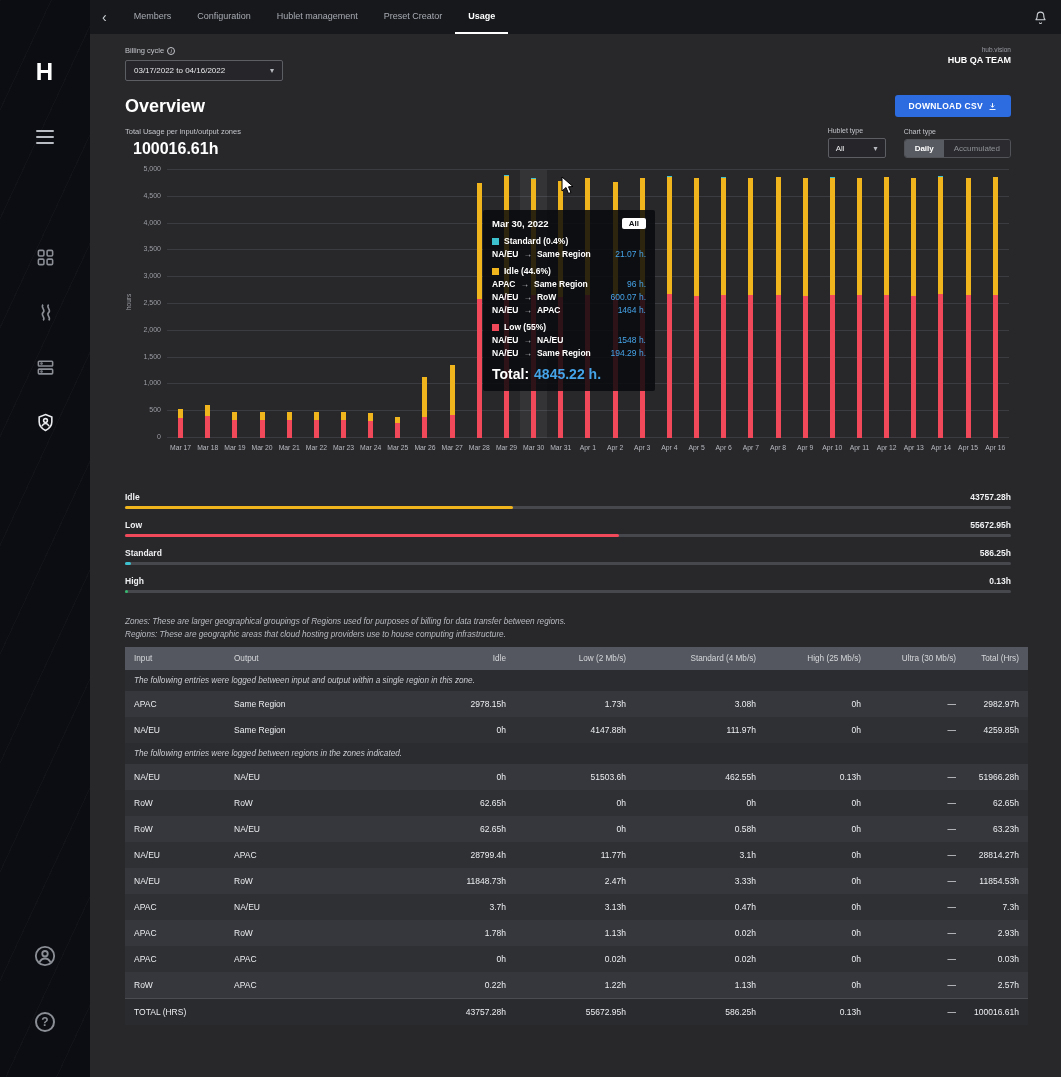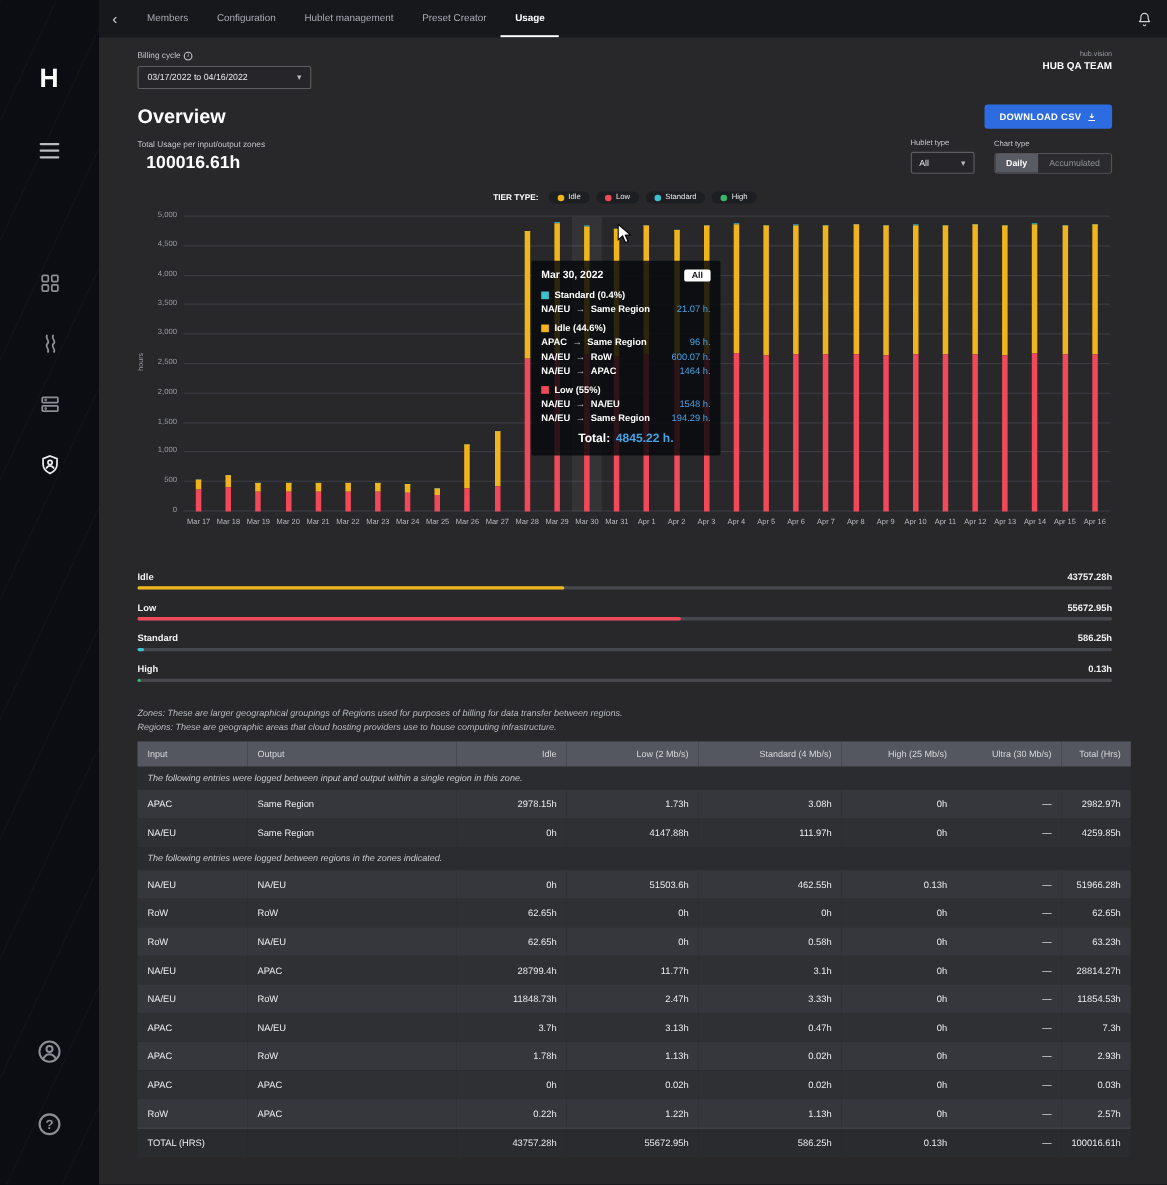--- a/index.html
+++ b/index.html
@@ -80,21 +80,21 @@
   .tt-head { display:flex; justify-content:space-between; align-items:flex-end; }
   .tt-date { font-size:9.5px; font-weight:700; color:#ffffff; }
   .tt-badge { background:#ffffff; color:#111216; font-size:8px; font-weight:700; padding:1px 7px; border-radius:2px; }
   .tt-sec { margin-top:7px; }
   .tt-sec-head { display:flex; align-items:center; gap:5px; font-size:8.5px; font-weight:700; color:#ffffff; }
   .tt-sec-head .sq { width:7px; height:7px; }
   .tt-row { display:flex; justify-content:space-between; margin-top:3px; font-size:8.5px; }
   .tt-row .route { color:#ffffff; font-weight:700; display:flex; gap:5px; }
   .tt-row .route .arr { color:#b7bac0; font-weight:400; }
   .tt-row .val { color:#45a3e8; }
-  .tt-total { margin-top:8px; text-align:center; font-size:11px; }
+  .tt-total { margin-top:8px; text-align:left; font-size:14px; }
   .tt-total .tl { color:#ffffff; font-weight:700; margin-right:5px; }
   .tt-total .tv { color:#45a3e8; font-weight:700; }
   .cursor { position:absolute; left:436px; top:6px; z-index:6; }
 
   
   .tier-summary { margin-top:26px; }
   .tier-row { margin-bottom:11px; }
   .tier-head { display:flex; justify-content:space-between; font-size:8.5px; color:#f0f1f3; font-weight:700; }
   .tier-track { margin-top:4px; height:3px; background:#46484d; border-radius:2px; position:relative; }
   .tier-fill { position:absolute; left:0; top:0; bottom:0; border-radius:2px; }
@@ -233,41 +233,20 @@
         <div>
           <div class="ctrl-label">Chart type</div>
           <div class="segmented">
             <span class="seg active">Daily</span>
             <span class="seg">Accumulated</span>
           </div>
         </div>
       </div>
     </div>
 
-    <div class="legend-row">
-      <span class="legend-title">TIER TYPE:</span>
-      <span id="legend-items" style="display:flex; gap:6px;">
-          <span class="legend-pill">
-            <span class="dot" style="background: rgb(240, 180, 28);"></span>
-            <span class="lbl">Idle</span>
-          </span>
-          <span class="legend-pill">
-            <span class="dot" style="background: rgb(241, 73, 90);"></span>
-            <span class="lbl">Low</span>
-          </span>
-          <span class="legend-pill">
-            <span class="dot" style="background: rgb(62, 193, 207);"></span>
-            <span class="lbl">Standard</span>
-          </span>
-          <span class="legend-pill">
-            <span class="dot" style="background: rgb(54, 185, 110);"></span>
-            <span class="lbl">High</span>
-          </span>
-        </span>
-    </div>
 
     <div class="chart">
       <div class="ylab">hours</div>
       <div class="plot" id="plot">
         <div id="gridlines">
             <div class="gridline" style="bottom: 0%;">
               <span class="tick">0</span>
             </div>
             <div class="gridline" style="bottom: 10%;">
               <span class="tick">500</span>

